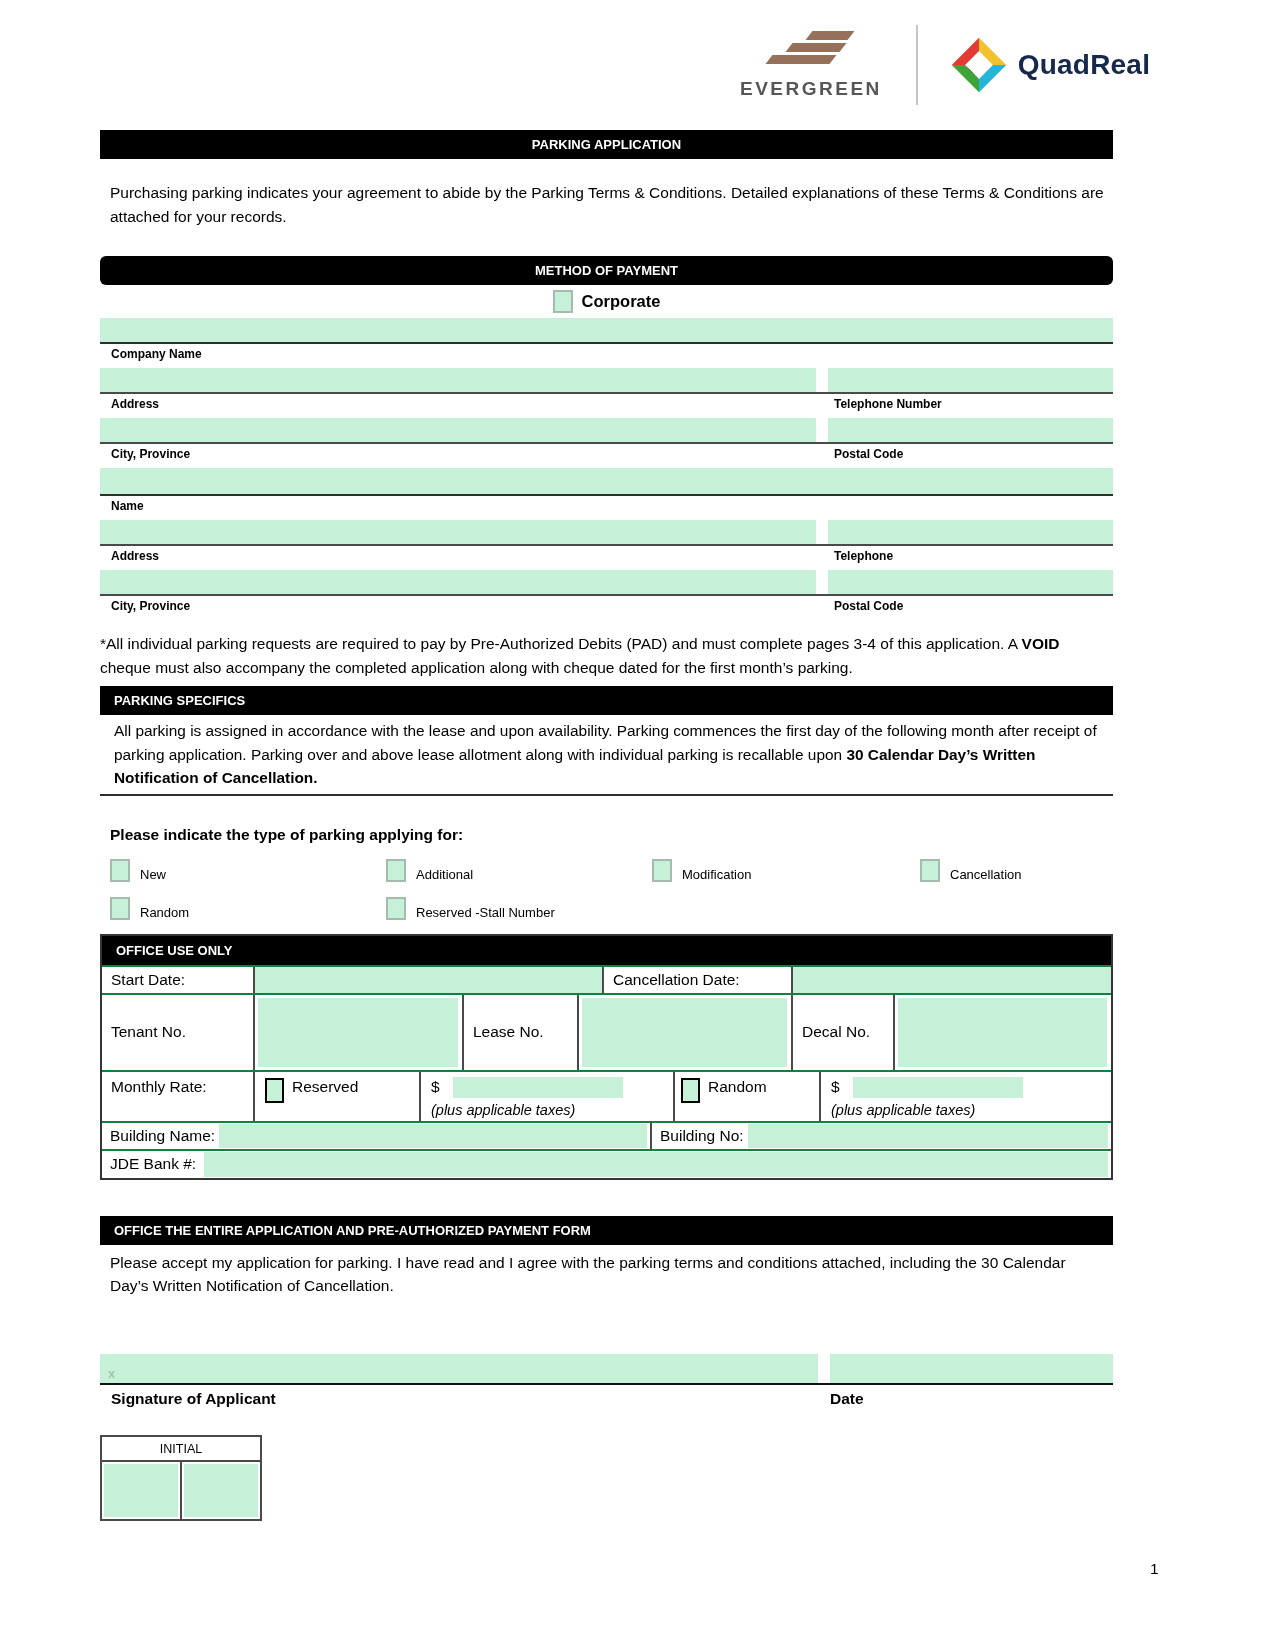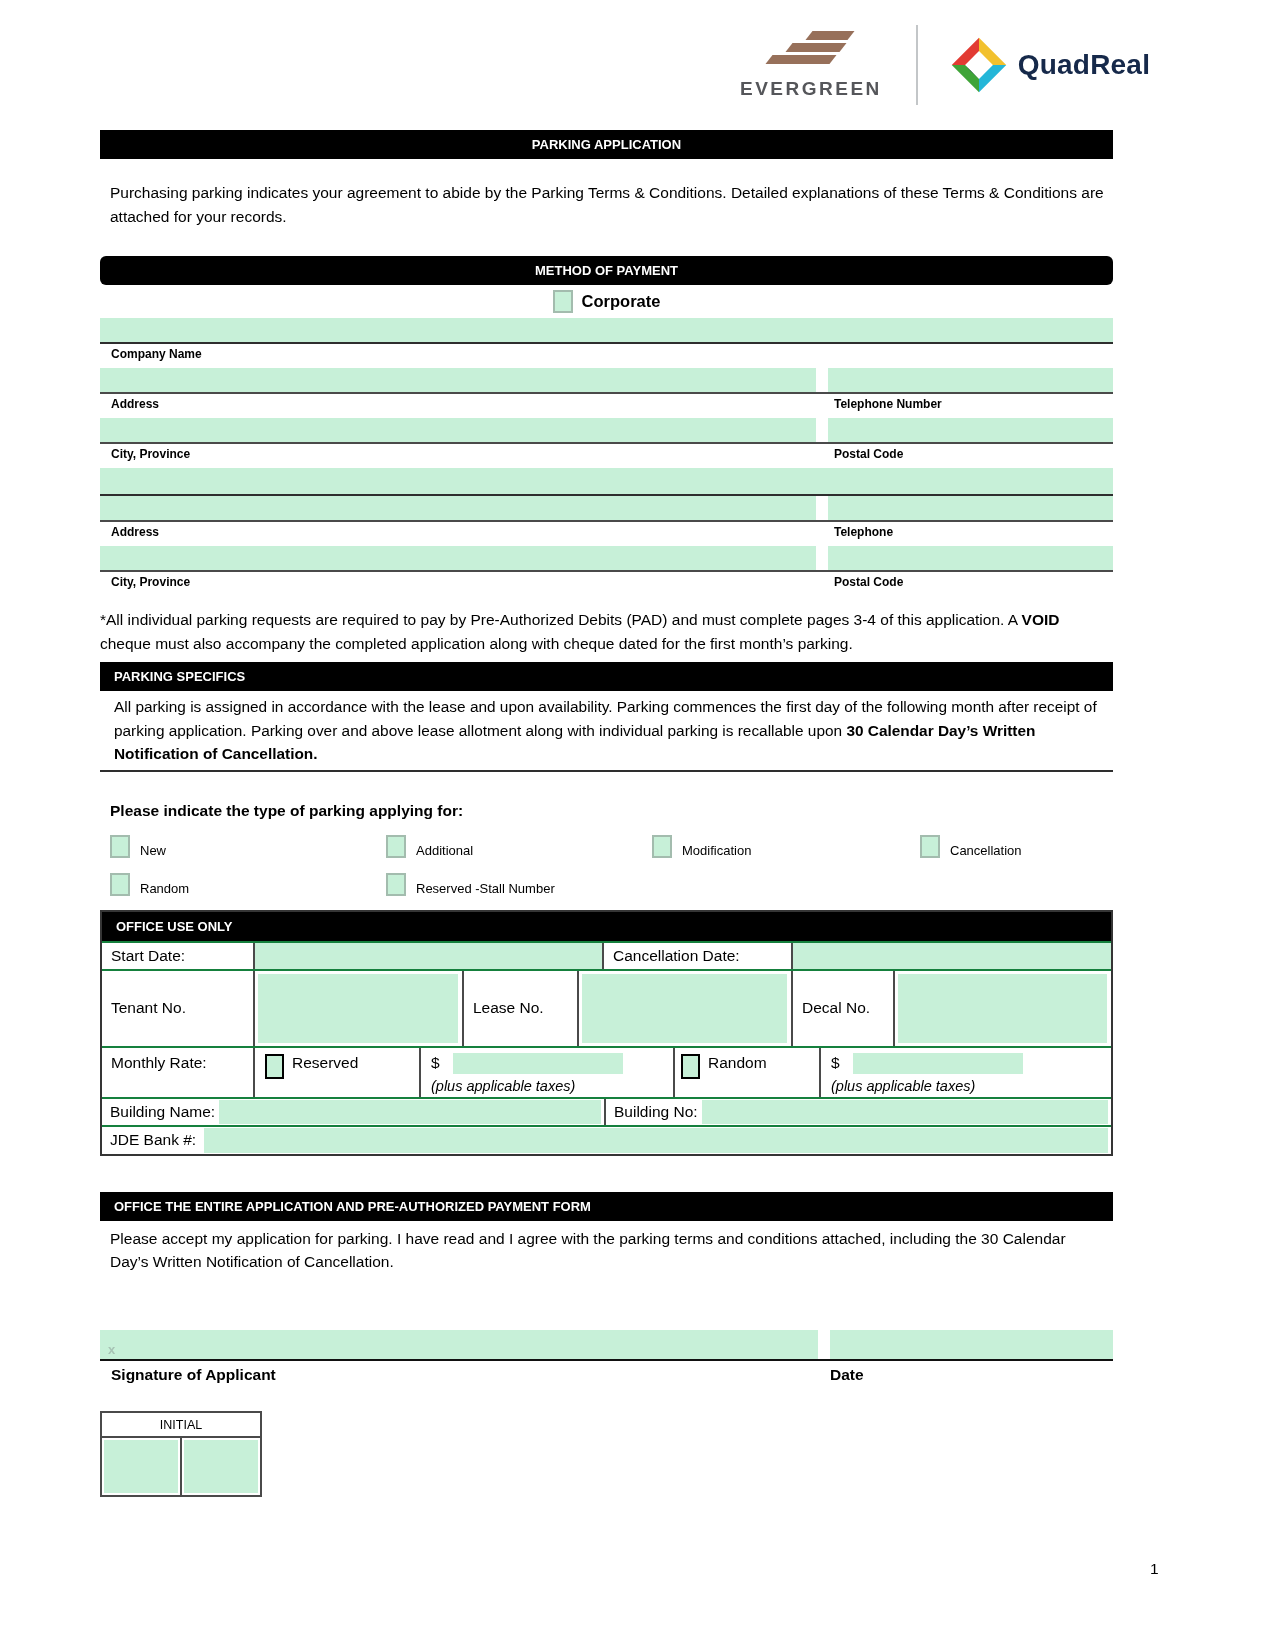--- a/index.html
+++ b/index.html
@@ -82,21 +82,21 @@
   .r3 .c2 { width:166px; padding-left:10px; }
   .r3 .c4 { width:146px; padding-left:6px; }
   .r3 .ratecell { padding:5px 0 0 10px; background:#fff; }
   .r3 .c3 { width:254px; }
   .r3 .c5 { flex:1; }
   .rateline { display:flex; align-items:center; font-size:15.5px; }
   .rateline .gf { width:170px; height:21px; margin-left:13px; }
   .taxnote { font-size:14.5px; margin-top:4px;font-style:italic; }
   .r4 { height:28px; }
   .r4 .half { display:flex; align-items:center; background:#fff; }
-  .r4 .c1 { width:504px;text-align:center; }
+  .r4 .c1 { width:550px;text-align:center; }
   .r4 .c2 { flex:1; }
   .r4 .olab2 { font-size:15.5px; padding-left:8px; white-space:nowrap; }
   .r4 .gf { flex:1; height:24px; margin:0 3px 0 4px; }
   .r5 { height:29px; display:flex; align-items:center; }
   .r5 .olab2 { font-size:15.5px; padding-left:8px; width:102px; }
   .r5 .gf { flex:1; height:25px; margin-right:3px; }
 
   
   .ret-bar { margin-top:36px; }
   .agree { margin:6px 0 0 10px; width:960px; }
@@ -176,20 +176,23 @@
     <div class="frow">
       <div class="gf l"></div>
       <div class="gf r"></div>
     </div>
     <div class="lrow">
       <span class="lab l">City, Province</span>
       <span class="lab r">Postal Code</span>
     </div>
 
     <div class="gf gfull" style="height:28px;"></div>
+    <div class="lrow">
+        <span class="lab l">Name</span>
+      </div>
 
     <div class="frow">
       <div class="gf l"></div>
       <div class="gf r"></div>
     </div>
     <div class="lrow">
       <span class="lab l">Address</span>
       <span class="lab r">Telephone</span>
     </div>
 

